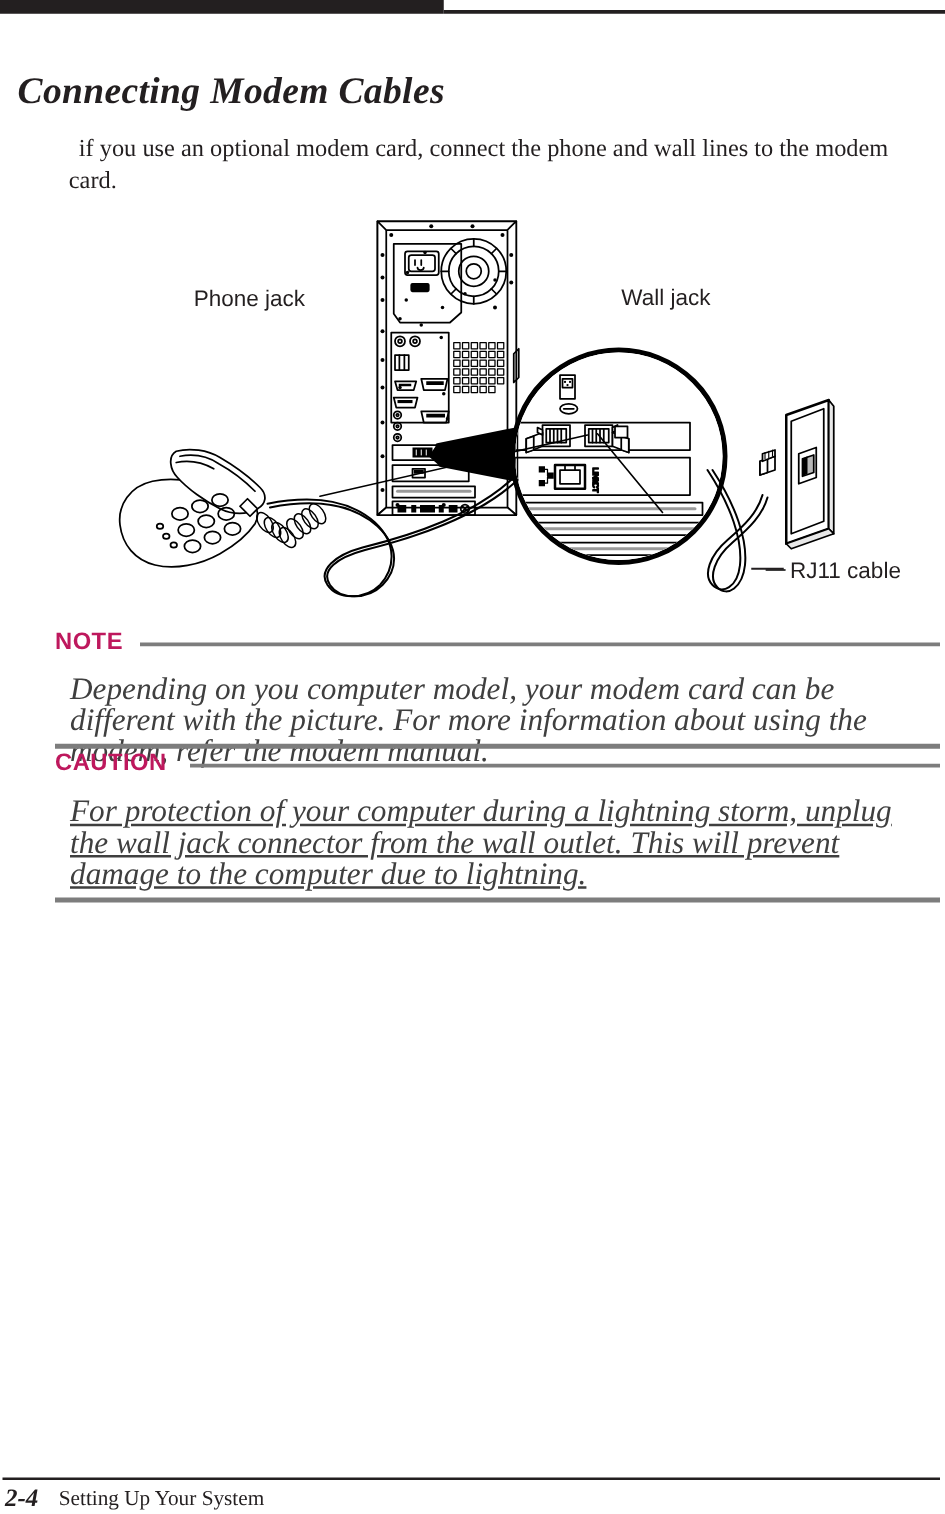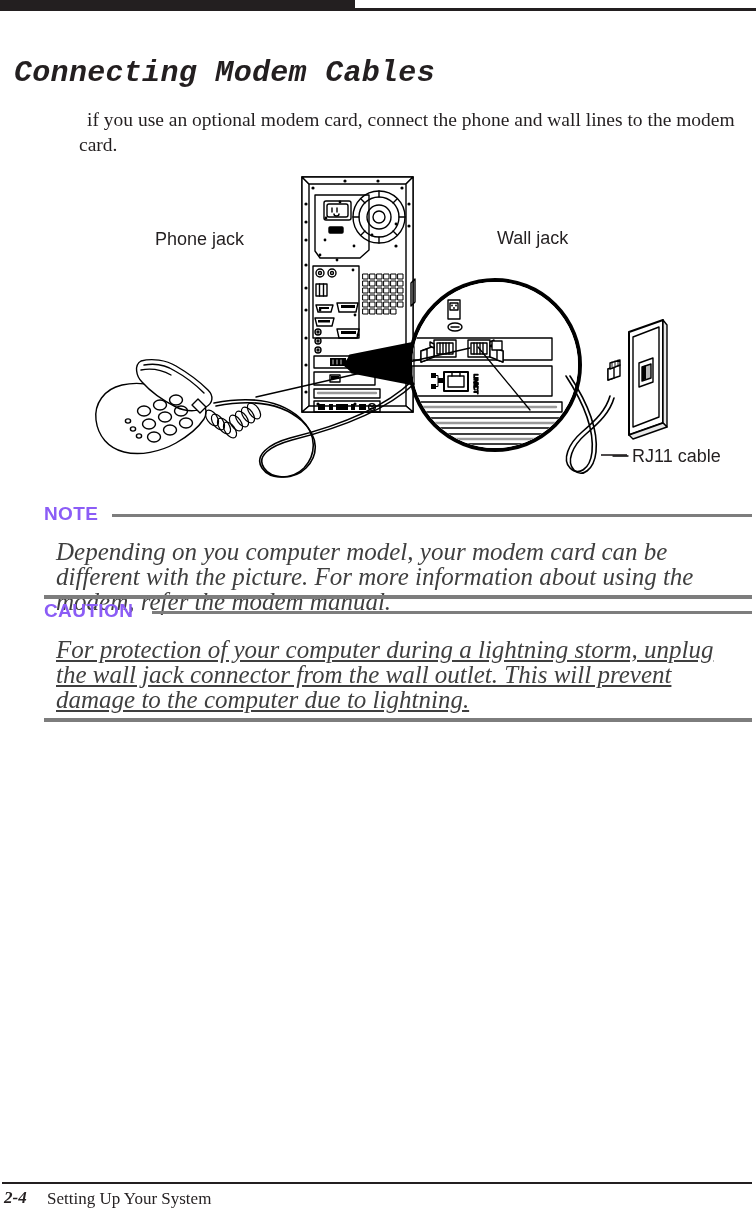--- a/index.html
+++ b/index.html
@@ -28,39 +28,38 @@
     position: absolute;
     left: 355px; top: 8px;
     width: 401px; height: 3px;
     background: #231f20;
   }
 
   
   .page-title {
     position: absolute;
     left: 14px; top: 56px;
-    font-family: Liberation Mono, monospace;
+    font-family: Liberation Serif, serif;
     font-weight: bold;
     font-style: italic;
     font-size: 30px;
     letter-spacing: 0.3px;
     color: #231f20;
     white-space: nowrap;
   }
 
   
   .intro {
     position: absolute;
     left: 55px; top: 107px;
     width: 668px;
     font-size: 19.5px;
     line-height: 25px;
     color: #231f20;
     text-indent: 8px;
-    margin-left: 24px;
   }
 
   
   .figure {
     position: absolute;
     left: 0; top: 160px;
     width: 724px; height: 340px;
   }
   .figure svg { display: block; }
 
@@ -81,21 +80,21 @@
     position: relative;
     height: 22px;
   }
   .admon-title {
     position: absolute;
     left: 44px; top: 0;
     font-family: "Liberation Sans", "DejaVu Sans", sans-serif;
     font-weight: bold;
     font-size: 19px;
     letter-spacing: 0.4px;
-    color: #8b5cf6;
+    color: #be185d;
     line-height: 22px;
   }
   .admon-headrule {
     position: absolute;
     top: 11px; height: 3px;
     background: #7d7d7d;
   }
   .admon-body {
     position: absolute;
     left: 56px;
@@ -116,21 +115,21 @@
     position: absolute;
     left: 2px; top: 1182px;
     width: 750px; height: 2px;
     background: #231f20;
   }
   .footer-page {
     position: absolute;
     left: 4px; top: 1188px;
     font-weight: bold;
     font-style: italic;
-    font-size: 17px;
+    font-size: 20px;
     color: #231f20;
   }
   .footer-sect {
     position: absolute;
     left: 47px; top: 1189px;
     font-size: 17px;
     color: #231f20;
   }
 </style>
 </head>

